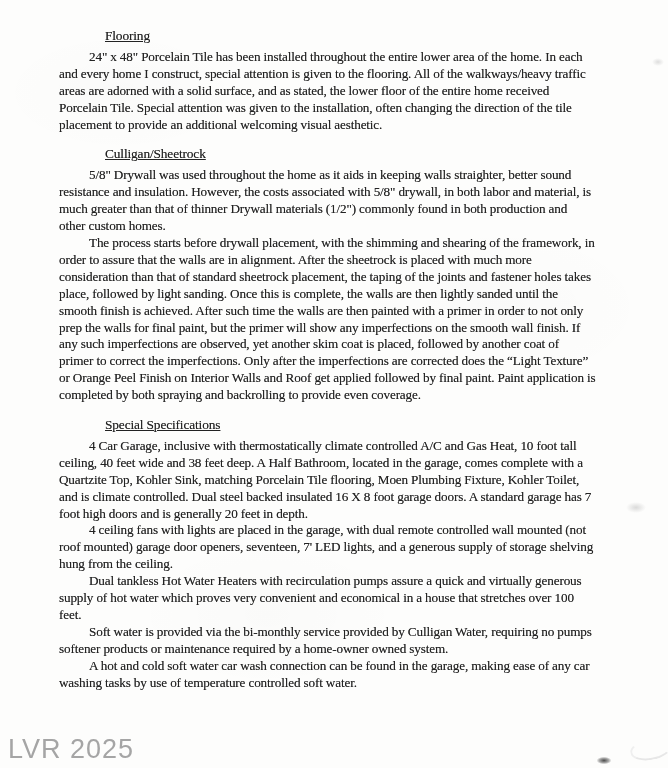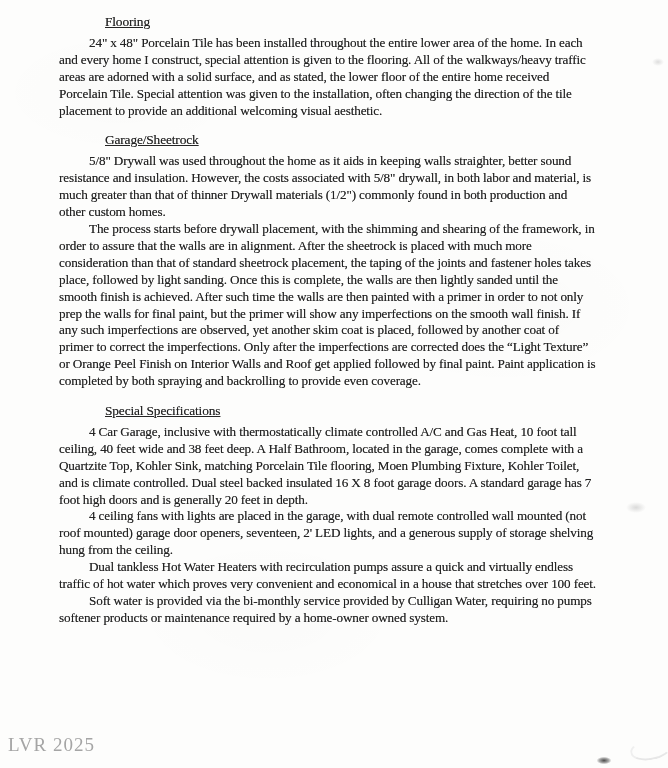--- a/index.html
+++ b/index.html
@@ -23,21 +23,21 @@
     background:
       radial-gradient(ellipse 180px 90px at 18% 12%, rgba(0,0,0,0.012), transparent 70%),
       radial-gradient(ellipse 220px 120px at 75% 40%, rgba(0,0,0,0.012), transparent 70%),
       radial-gradient(ellipse 200px 110px at 40% 80%, rgba(0,0,0,0.010), transparent 70%);
     pointer-events: none;
   }
 
   .text-block {
     position: absolute;
     left: 59px;
-    top: 14px;
+    top: 28px;
     width: 537px;
     font-size: 13.2px;
     line-height: 16.9px;
     letter-spacing: -0.15px;
     text-shadow: 0 0 0.45px rgba(35,35,35,0.55); 
   }
 
   .doc-section { margin: 0 0 13px 0; }
 
   .heading {
@@ -51,22 +51,22 @@
 
   .para {
     margin: 0;
     text-indent: 30px;
   }
 
   .watermark {
     position: absolute;
     left: 8px;
     top: 734px;
-    font-family: Liberation Serif, serif;
-    font-size: 19px;
+    font-family: Liberation Sans, sans-serif;
+    font-size: 27px;
     letter-spacing: 1px;
     color: #a5a5a5;
   }
 
   .artifact { position: absolute; pointer-events: none; }
 
   .artifact-arc {
     left: 630px;
     top: 739px;
     width: 37px;
@@ -109,31 +109,32 @@
 <div class="page">
 
   <div class="text-block">
 
     <div class="doc-section">
       <div class="heading-row"><span class="heading">Flooring</span></div>
       <p class="para">24" x 48" Porcelain Tile has been installed throughout the entire lower area of the home. In each and every home I construct, special attention is given to the flooring. All of the walkways/heavy traffic areas are adorned with a solid surface, and as stated, the lower floor of the entire home received Porcelain Tile. Special attention was given to the installation, often changing the direction of the tile placement to provide an additional welcoming visual aesthetic.</p>
     </div>
 
     <div class="doc-section">
-      <div class="heading-row"><span class="heading">Garage/Sheetrock</span></div>
+      <div class="heading-row"><span class="heading">Culligan/Sheetrock</span></div>
       <p class="para">5/8" Drywall was used throughout the home as it aids in keeping walls straighter, better sound resistance and insulation. However, the costs associated with 5/8" drywall, in both labor and material, is much greater than that of thinner Drywall materials (1/2") commonly found in both production and other custom homes.</p>
       <p class="para">The process starts before drywall placement, with the shimming and shearing of the framework, in order to assure that the walls are in alignment. After the sheetrock is placed with much more consideration than that of standard sheetrock placement, the taping of the joints and fastener holes takes place, followed by light sanding. Once this is complete, the walls are then lightly sanded until the smooth finish is achieved. After such time the walls are then painted with a primer in order to not only prep the walls for final paint, but the primer will show any imperfections on the smooth wall finish. If any such imperfections are observed, yet another skim coat is placed, followed by another coat of primer to correct the imperfections. Only after the imperfections are corrected does the “Light Texture” or Orange Peel Finish on Interior Walls and Roof get applied followed by final paint. Paint application is completed by both spraying and backrolling to provide even coverage.</p>
     </div>
 
     <div class="doc-section">
       <div class="heading-row"><span class="heading">Special Specifications</span></div>
       <p class="para">4 Car Garage, inclusive with thermostatically climate controlled A/C and Gas Heat, 10 foot tall ceiling, 40 feet wide and 38 feet deep. A Half Bathroom, located in the garage, comes complete with a Quartzite Top, Kohler Sink, matching Porcelain Tile flooring, Moen Plumbing Fixture, Kohler Toilet, and is climate controlled. Dual steel backed insulated 16 X 8 foot garage doors. A standard garage has 7 foot high doors and is generally 20 feet in depth.</p>
-      <p class="para">4 ceiling fans with lights are placed in the garage, with dual remote controlled wall mounted (not roof mounted) garage door openers, seventeen, 2' LED lights, and a generous supply of storage shelving hung from the ceiling.</p>
-      <p class="para">Dual tankless Hot Water Heaters with recirculation pumps assure a quick and virtually endless traffic of hot water which proves very convenient and economical in a house that stretches over 100 feet.</p>
+      <p class="para">4 ceiling fans with lights are placed in the garage, with dual remote controlled wall mounted (not roof mounted) garage door openers, seventeen, 7' LED lights, and a generous supply of storage shelving hung from the ceiling.</p>
+      <p class="para">Dual tankless Hot Water Heaters with recirculation pumps assure a quick and virtually generous supply of hot water which proves very convenient and economical in a house that stretches over 100 feet.</p>
       <p class="para">Soft water is provided via the bi-monthly service provided by Culligan Water, requiring no pumps softener products or maintenance required by a home-owner owned system.</p>
+      <p class="para">A hot and cold soft water car wash connection can be found in the garage, making ease of any car washing tasks by use of temperature controlled soft water.</p>
     </div>
 
   </div>
 
   <div class="watermark">LVR 2025</div>
 
   <div class="artifact artifact-arc"></div>
   <div class="artifact artifact-dark-smudge"></div>
   <div class="artifact artifact-light-smudge-1"></div>
   <div class="artifact artifact-light-smudge-2"></div>

